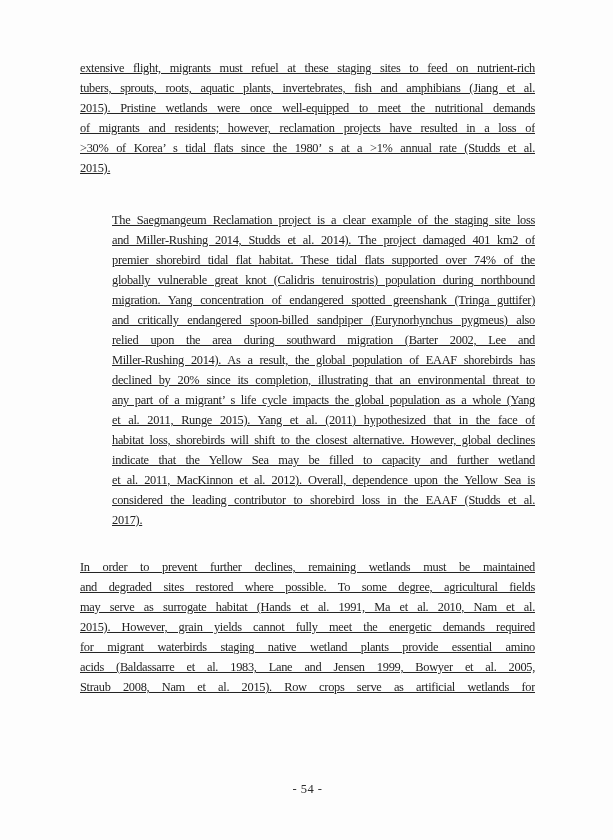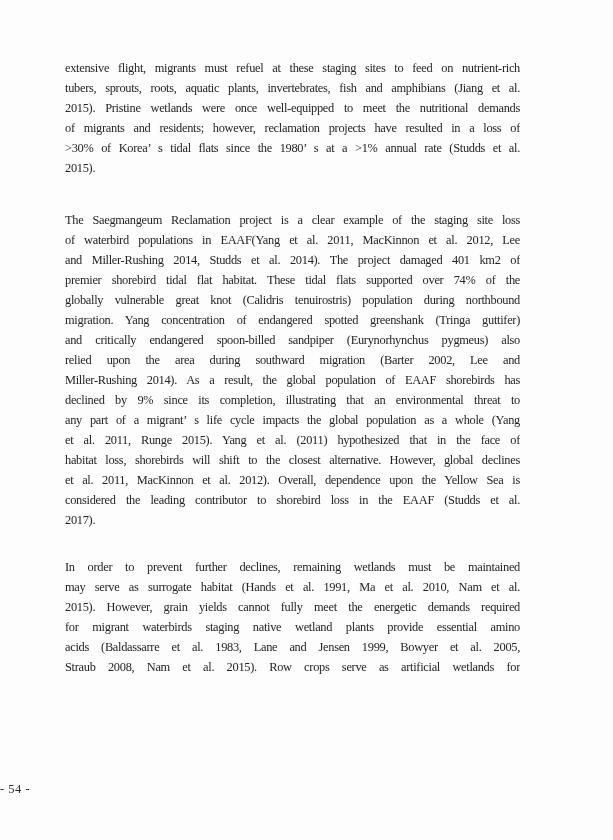--- a/index.html
+++ b/index.html
@@ -15,29 +15,31 @@
     font-family: "Liberation Serif", "DejaVu Serif", serif;
     color: #242424;
     background: #fdfdfd;
   }
   .page {
     position: absolute;
     inset: 0;
   }
   .text-block {
     position: absolute;
-    left: 65px;
+    left: 80px;
     top: 58px;
     width: 455px;
+    text-decoration: underline;
   }
   .paragraph {
     margin: 0 0 32px 0;
   }
   .paragraph:nth-child(2) {
     margin-bottom: 27px;
+    margin-left: 32px;
   }
   .paragraph:nth-child(3) {
     margin-bottom: 8px;
   }
   .line {
     height: 20px;
     line-height: 20px;
     font-size: 12.4px;
     letter-spacing: -0.3px;
     word-spacing: -0.5px;
@@ -46,21 +48,22 @@
     white-space: normal;
   }
   .line.justify-last {
     text-align-last: justify;
   }
   .page-footer {
     position: absolute;
     left: 0;
     top: 779px;
     width: 559px;
-    text-align: left;
+    text-align: center;
+    padding-left: 28px;
   }
   .page-number {
     font-size: 12.5px;
     line-height: 16px;
     color: #2b2b2b;
     letter-spacing: 0.5px;
   }
 </style>
 </head>
 <body>
@@ -70,38 +73,39 @@
       <div class="paragraph">
         <div class="line justify-last">extensive flight, migrants must refuel at these staging sites to feed on nutrient-rich</div>
         <div class="line justify-last">tubers, sprouts, roots, aquatic plants, invertebrates, fish and amphibians (Jiang et al.</div>
         <div class="line justify-last">2015). Pristine wetlands were once well-equipped to meet the nutritional demands</div>
         <div class="line justify-last">of migrants and residents; however, reclamation projects have resulted in a loss of</div>
         <div class="line justify-last">&gt;30% of Korea’ s tidal flats since the 1980’ s at a &gt;1% annual rate (Studds et al.</div>
         <div class="line">2015).</div>
       </div>
       <div class="paragraph">
         <div class="line justify-last">The Saegmangeum Reclamation project is a clear example of the staging site loss</div>
-        <div class="line justify-last">of waterbird populations in EAAF(Yang et al. 2011, MacKinnon et al. 2012, Lee</div>
         <div class="line justify-last">and Miller-Rushing 2014, Studds et al. 2014). The project damaged 401 km2 of</div>
         <div class="line justify-last">premier shorebird tidal flat habitat. These tidal flats supported over 74% of the</div>
         <div class="line justify-last">globally vulnerable great knot (Calidris tenuirostris) population during northbound</div>
         <div class="line justify-last">migration. Yang concentration of endangered spotted greenshank (Tringa guttifer)</div>
         <div class="line justify-last">and critically endangered spoon-billed sandpiper (Eurynorhynchus pygmeus) also</div>
         <div class="line justify-last">relied upon the area during southward migration (Barter 2002, Lee and</div>
         <div class="line justify-last">Miller-Rushing 2014). As a result, the global population of EAAF shorebirds has</div>
-        <div class="line justify-last">declined by 9% since its completion, illustrating that an environmental threat to</div>
+        <div class="line justify-last">declined by 20% since its completion, illustrating that an environmental threat to</div>
         <div class="line justify-last">any part of a migrant’ s life cycle impacts the global population as a whole (Yang</div>
         <div class="line justify-last">et al. 2011, Runge 2015). Yang et al. (2011) hypothesized that in the face of</div>
         <div class="line justify-last">habitat loss, shorebirds will shift to the closest alternative. However, global declines</div>
+        <div class="line justify-last">indicate that the Yellow Sea may be filled to capacity and further wetland</div>
         <div class="line justify-last">et al. 2011, MacKinnon et al. 2012). Overall, dependence upon the Yellow Sea is</div>
         <div class="line justify-last">considered the leading contributor to shorebird loss in the EAAF (Studds et al.</div>
         <div class="line">2017).</div>
       </div>
       <div class="paragraph">
         <div class="line justify-last">In order to prevent further declines, remaining wetlands must be maintained</div>
+        <div class="line justify-last">and degraded sites restored where possible. To some degree, agricultural fields</div>
         <div class="line justify-last">may serve as surrogate habitat (Hands et al. 1991, Ma et al. 2010, Nam et al.</div>
         <div class="line justify-last">2015). However, grain yields cannot fully meet the energetic demands required</div>
         <div class="line justify-last">for migrant waterbirds staging native wetland plants provide essential amino</div>
         <div class="line justify-last">acids (Baldassarre et al. 1983, Lane and Jensen 1999, Bowyer et al. 2005,</div>
         <div class="line justify-last">Straub 2008, Nam et al. 2015). Row crops serve as artificial wetlands for</div>
       </div>
     </section>
   <footer class="page-footer">
     <span class="page-number">- 54 -</span>
   </footer>

